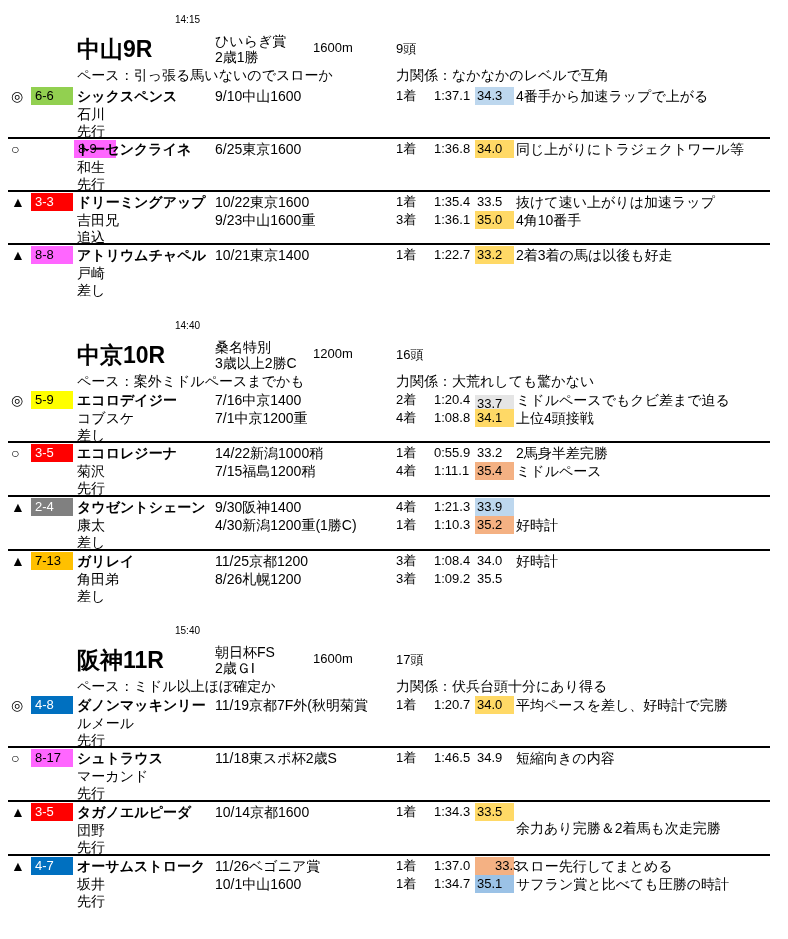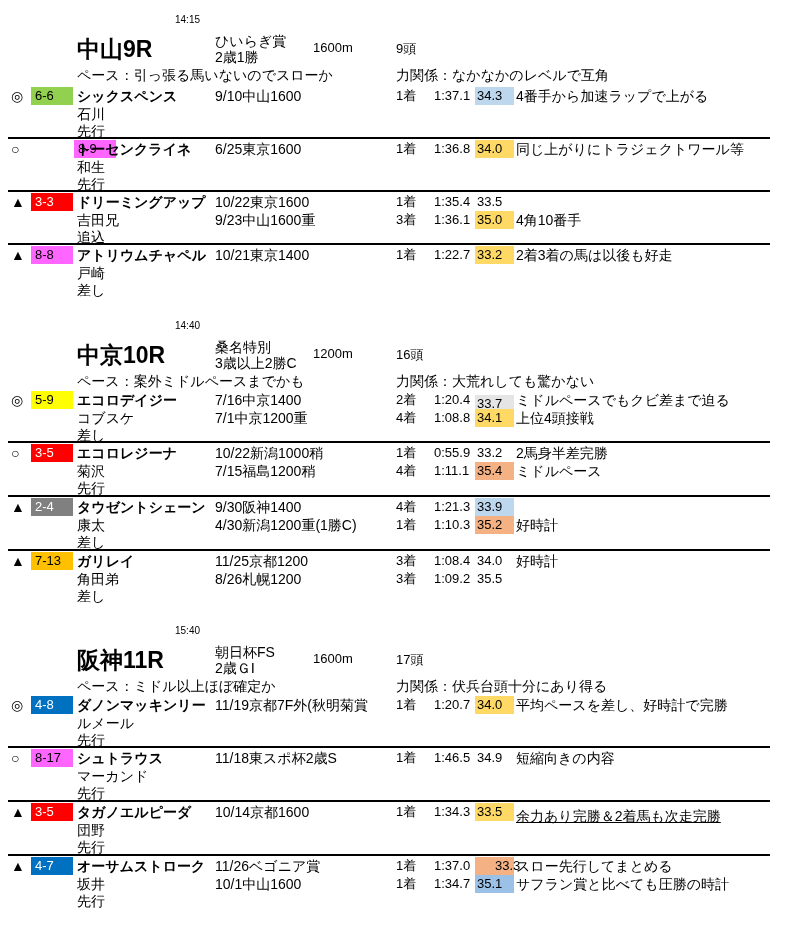--- a/index.html
+++ b/index.html
@@ -70,20 +70,21 @@
       <div class="entry" style="top:193px;">
         <span class="mark">▲</span>
         <span class="waku" style="background:#FF0000;color:#fff;">3-3</span>
         <span class="horse">ドリーミングアップ</span>
         <span class="jockey">吉田兄</span>
         <span class="style">追込</span>
         <span class="prev" style="top:0px;">10/22東京1600</span>
         <span class="pos" style="top:0px;">1着</span>
         <span class="rtime" style="top:0px;">1:35.4</span>
         <span class="last3f" style="top:0px;">33.5</span>
+        <span class="comment" style="top:0px;">抜けて速い上がりは加速ラップ</span>
         <span class="prev" style="top:18px;">9/23中山1600重</span>
         <span class="pos" style="top:18px;">3着</span>
         <span class="rtime" style="top:18px;">1:36.1</span>
         <span class="last3f" style="top:18px;background:#FFD966;">35.0</span>
         <span class="comment" style="top:18px;">4角10番手</span>
       </div>
       <div class="sep" style="top:243px;"></div>
       <div class="entry" style="top:246px;">
         <span class="mark">▲</span>
         <span class="waku" style="background:#FF66FF;color:#000;">8-8</span>
@@ -125,21 +126,21 @@
         <span class="last3f" style="top:18px;background:#FFD966;">34.1</span>
         <span class="comment" style="top:18px;">上位4頭接戦</span>
       </div>
       <div class="sep" style="top:441px;"></div>
       <div class="entry" style="top:444px;">
         <span class="mark">○</span>
         <span class="waku" style="background:#FF0000;color:#fff;">3-5</span>
         <span class="horse">エコロレジーナ</span>
         <span class="jockey">菊沢</span>
         <span class="style">先行</span>
-        <span class="prev" style="top:0px;">10/22新潟1000稍</span>
+        <span class="prev" style="top:0px;">14/22新潟1000稍</span>
         <span class="pos" style="top:0px;">1着</span>
         <span class="rtime" style="top:0px;">0:55.9</span>
         <span class="last3f" style="top:0px;">33.2</span>
         <span class="comment" style="top:0px;">2馬身半差完勝</span>
         <span class="prev" style="top:18px;">7/15福島1200稍</span>
         <span class="pos" style="top:18px;">4着</span>
         <span class="rtime" style="top:18px;">1:11.1</span>
         <span class="last3f" style="top:18px;background:#F4B183;">35.4</span>
         <span class="comment" style="top:18px;">ミドルペース</span>
       </div>
@@ -218,21 +219,21 @@
       <div class="entry" style="top:803px;">
         <span class="mark">▲</span>
         <span class="waku" style="background:#FF0000;color:#fff;">3-5</span>
         <span class="horse">タガノエルピーダ</span>
         <span class="jockey">団野</span>
         <span class="style">先行</span>
         <span class="prev" style="top:0px;">10/14京都1600</span>
         <span class="pos" style="top:0px;">1着</span>
         <span class="rtime" style="top:0px;">1:34.3</span>
         <span class="last3f" style="top:0px;background:#FFD966;">33.5</span>
-        <span class="comment" style="top:4px;text-decoration:underline;">余力あり完勝＆2着馬も次走完勝</span>
+        <span class="comment" style="top:16px;">余力あり完勝＆2着馬も次走完勝</span>
       </div>
       <div class="sep" style="top:854px;"></div>
       <div class="entry" style="top:857px;">
         <span class="mark">▲</span>
         <span class="waku" style="background:#0070C0;color:#fff;">4-7</span>
         <span class="horse">オーサムストローク</span>
         <span class="jockey">坂井</span>
         <span class="style">先行</span>
         <span class="prev" style="top:0px;">11/26ベゴニア賞</span>
         <span class="pos" style="top:0px;">1着</span>

